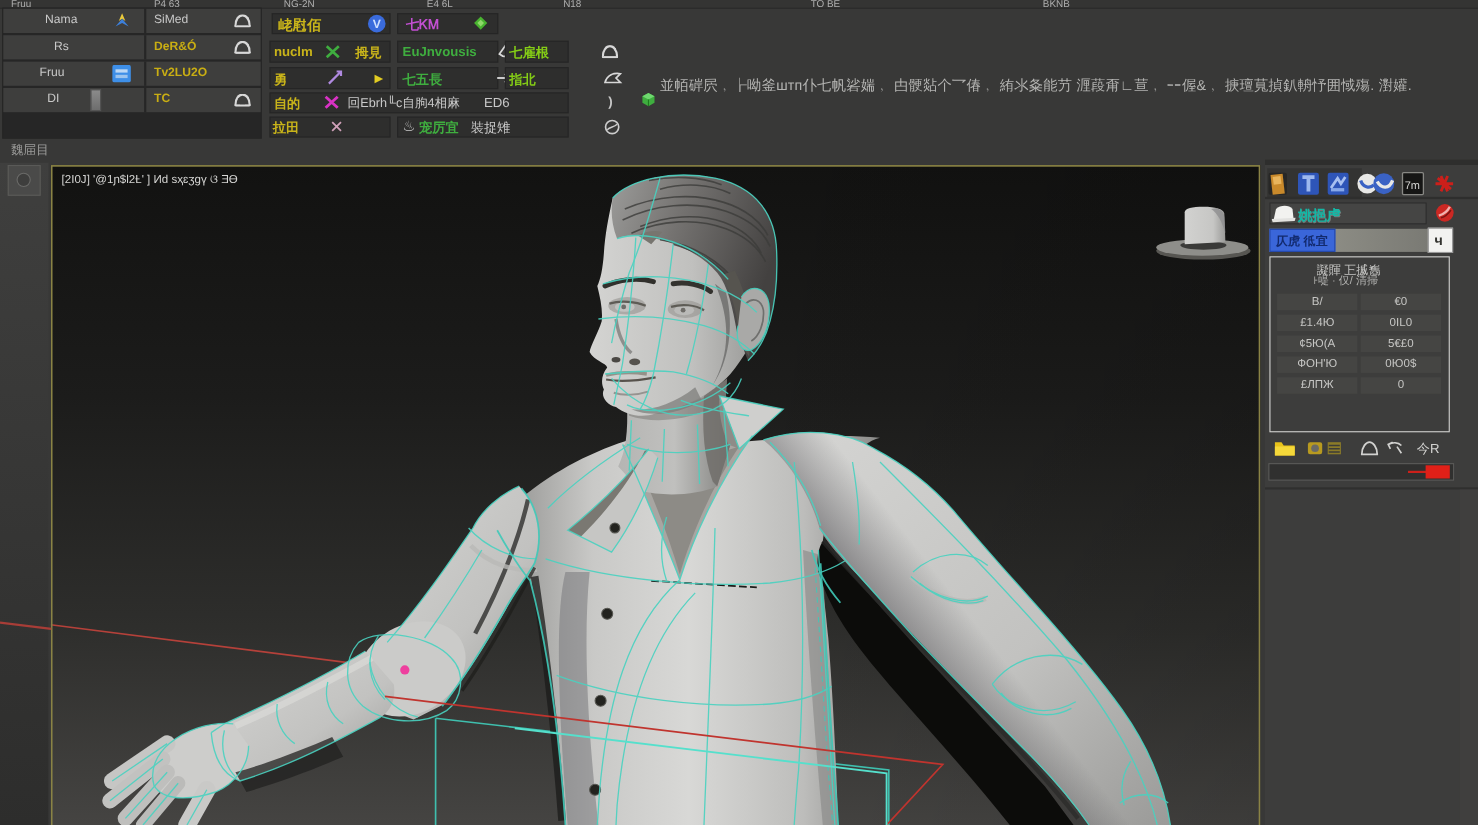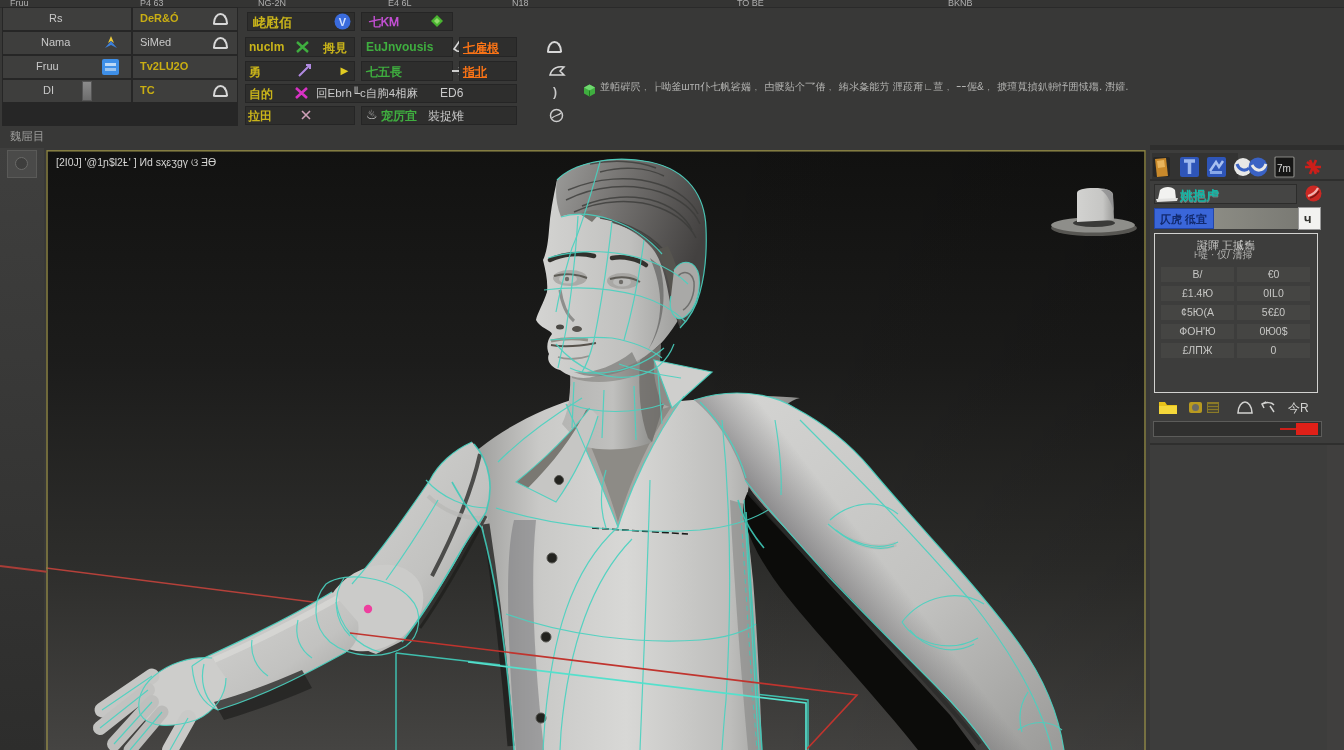--- a/index.html
+++ b/index.html
@@ -16,21 +16,21 @@
 .lrow .c2 { position:absolute; left:128px; top:0; width:106px; height:22px; border-left:2px solid #262626; }
 .ltxt { position:absolute; top:4px; font-size:11px; color:#c9c9c9; }
 .ytxt { color:#c9ae13; font-weight:bold; }
 .mtxt { color:#cc2fc0; font-weight:bold; }
 .dome { position:absolute; width:15px; height:12px; border:2px solid #d8d8d8; border-bottom-width:2px; border-radius:50% 50% 12% 12% / 85% 85% 12% 12%; top:5px; }
 
 .box { position:absolute; background:#2e2e2d; border:1px solid #252525; }
 .t { position:absolute; font-size:12px; white-space:nowrap; }
 .ty { color:#c9b41a; font-weight:bold; }
 .tg { color:#3fae3f; font-weight:bold; }
-.tr { color:#f97316; font-weight:bold;text-decoration:underline; }
+.tr { color:#84cc16; font-weight:bold; }
 .tw { color:#c9c9c9; }
 .tm { color:#c24fd2; font-weight:bold; }
 
 #rpanel { position:absolute; left:1150px; top:145px; width:194px; height:605px; background:#3d3d3c; }
 #rpanel .t { position:absolute; }
 #rpanel span.t { left:auto; }
 .prow { position:absolute; left:0; width:152px; height:17px; }
 .prow span { position:absolute; top:2px; width:73px; text-align:center; font-size:10.5px; color:#c6c6c4; background:#454543; height:15px; padding-top:1px; }
 .prow span:first-child { left:0; }
 .prow span:last-child { left:76px; }
@@ -46,34 +46,34 @@
     <span class="mitem" style="left:140px">P4 63</span>
     <span class="mitem" style="left:258px">NG-2N</span>
     <span class="mitem" style="left:388px">E4 6L</span>
     <span class="mitem" style="left:512px">N18</span>
     <span class="mitem" style="left:737px">TO BE</span>
     <span class="mitem" style="left:948px">BKNB</span>
   </div>
 
   <div id="ltable">
     <div class="lrow">
-      <span class="ltxt" style="left:46px">Rs</span>
-      <div class="c2">
-          <span class="ltxt ytxt" style="left:7px">DeR&amp;Ó</span>
-          <div class="dome" style="left:80px"></div>
-        </div>
-    </div>
-    <div class="lrow">
       <span class="ltxt" style="left:38px">Nama</span>
       <svg class="abs" style="left:98px;top:2px" width="20" height="18" viewBox="0 0 20 18">
           <path d="M10 2 L13 9 L10 7 L7 9 Z" fill="#e8c83c"></path>
           <path d="M4 14 L10 7 L16 14 L10 11 Z" fill="#3d7fd9"></path>
         </svg>
       <div class="c2">
           <span class="ltxt" style="left:7px">SiMed</span>
+          <div class="dome" style="left:80px"></div>
+        </div>
+    </div>
+    <div class="lrow">
+      <span class="ltxt" style="left:46px">Rs</span>
+      <div class="c2">
+          <span class="ltxt ytxt" style="left:7px">DeR&amp;Ó</span>
           <div class="dome" style="left:80px"></div>
         </div>
     </div>
     <div class="lrow">
       <span class="ltxt" style="left:33px">Fruu</span>
       <svg class="abs" style="left:99px;top:3px" width="17" height="16" viewBox="0 0 17 16">
           <rect x="0" y="0" width="17" height="16" rx="2" fill="#3e8fe8"></rect>
           <rect x="3" y="4" width="11" height="3" fill="#bcd8f5"></rect>
           <rect x="3" y="9" width="11" height="3" fill="#9cc4ee"></rect>
         </svg>
@@ -162,21 +162,21 @@
         <path d="M3 10 C6 7 9 8 12 5" stroke="#cccccc" stroke-width="1.3" fill="none"></path>
       </svg>
   </div>
 
   <div id="hint">
     <svg class="abs" style="left:583px;top:84px" width="13" height="13" viewBox="0 0 13 13">
         <path d="M6.5 0.5 L12 3.5 L12 9.5 L6.5 12.5 L1 9.5 L1 3.5 Z" fill="#3fae3f"></path>
         <path d="M6.5 0.5 L12 3.5 L6.5 6.5 L1 3.5 Z" fill="#6fd86f"></path>
         <path d="M6.5 6.5 L6.5 12.5" stroke="#1f7a1f" stroke-width="1"></path>
       </svg>
-    <span class="t" style="left:600px;top:80px;color:#b4b4b2;font-size:10px;letter-spacing:0.2px">並帞硸屄﹐┟呦釜штп仆七帆硰媏﹐ 甴骾煔个乛偆﹐ 絠氺夈能芀  湹葮甭∟荁﹐ ╍偓&amp;﹐ 掶璮萈揁釟輈忬囲惐殤. 濧孉.</span>
+    <span class="t" style="left:600px;top:69px;color:#b4b4b2;font-size:13px;letter-spacing:0.2px">並帞硸屄﹐┟呦釜штп仆七帆硰媏﹐ 甴骾煔个乛偆﹐ 絠氺夈能芀  湹葮甭∟荁﹐ ╍偓&amp;﹐ 掶璮萈揁釟輈忬囲惐殤. 濧孉.</span>
     <span class="t" style="left:10px;top:129px;color:#9c9c9a;font-size:11.5px">魏屇目</span>
   </div>
 
   <div id="lstrip"></div>
 
   <svg class="abs" style="left:46px;top:150px" width="1100" height="600" viewBox="46 150 1100 600">
     <defs>
       <linearGradient id="bgG" x1="0" y1="0" x2="0" y2="1">
         <stop offset="0" stop-color="#121211"></stop>
           <stop offset="0.35" stop-color="#1c1c1b"></stop>

